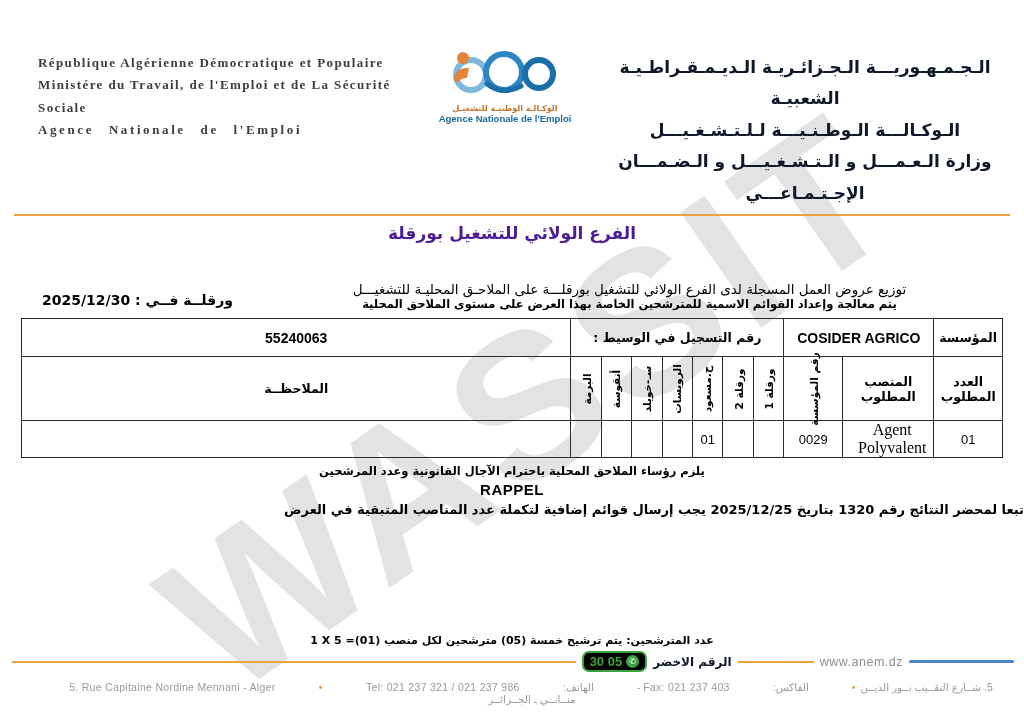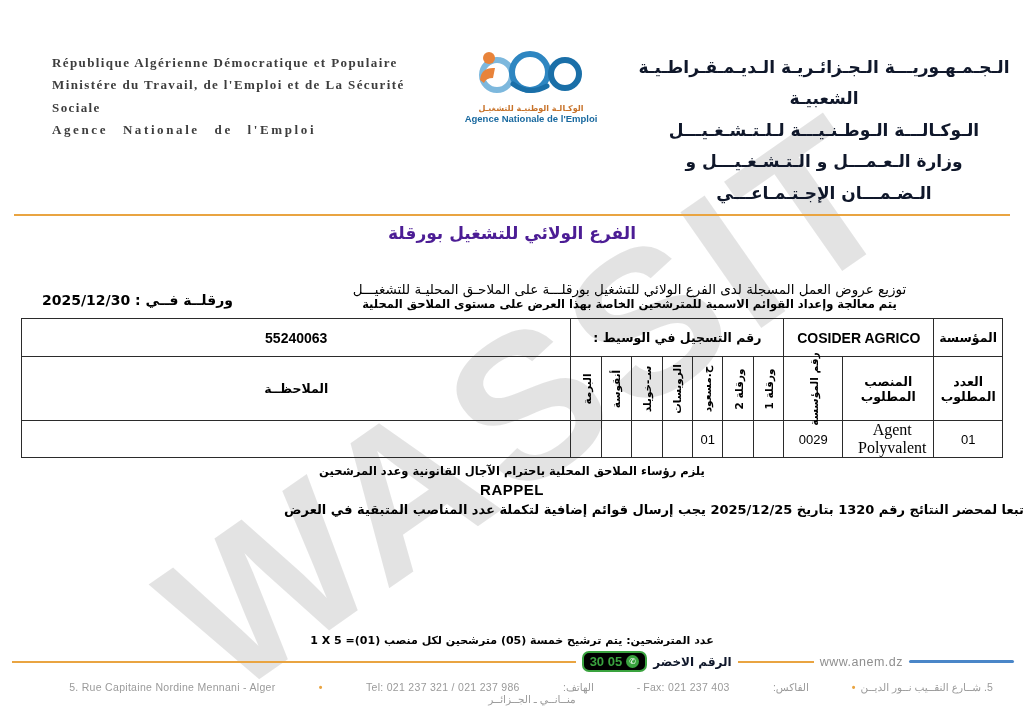--- a/index.html
+++ b/index.html
@@ -7,21 +7,21 @@
   .page { position:relative; width:1024px; height:719px; background:#fff; margin:0 auto; overflow:hidden; }
   .content { position:relative; z-index:1; }
 
   
   .watermark { position:absolute; top:285px; left:80px; width:900px; text-align:center;
     font-size:205px; font-weight:bold; letter-spacing:8px; color:rgba(0,0,0,0.11);
     transform:rotate(-35deg); transform-origin:50% 50%; z-index:0; pointer-events:none;
     font-family:"Liberation Sans", sans-serif; white-space:nowrap; }
 
   
-  .header { display:flex; align-items:flex-start; padding:52px 14px 0 38px; gap:24px;margin-left:14px; }
+  .header { display:flex; align-items:flex-start; padding:52px 14px 0 38px; gap:12px; }
   .h-left { width:372px; font-family:"Liberation Serif", serif; font-weight:bold; color:#3d3d3d;
     font-size:13px; line-height:1.72; letter-spacing:1.4px; }
   .h-left .l3 { word-spacing:9px; letter-spacing:2.6px; }
   .h-center { width:166px; text-align:center; margin-top:-8px; }
   .logo-ar { font-size:8px; color:#c8732a; font-weight:bold; direction:rtl; margin-top:-2px; }
   .logo-fr { font-size:9.5px; color:#19699f; font-weight:bold; font-family:"Liberation Sans", sans-serif; }
   .h-right { flex:1; direction:rtl; text-align:center; color:#0f172a; font-weight:bold;
     font-size:17px; line-height:1.85; }
 
   .rule-orange { height:2px; background:#E9A441; margin:5px 14px 0 14px; }

